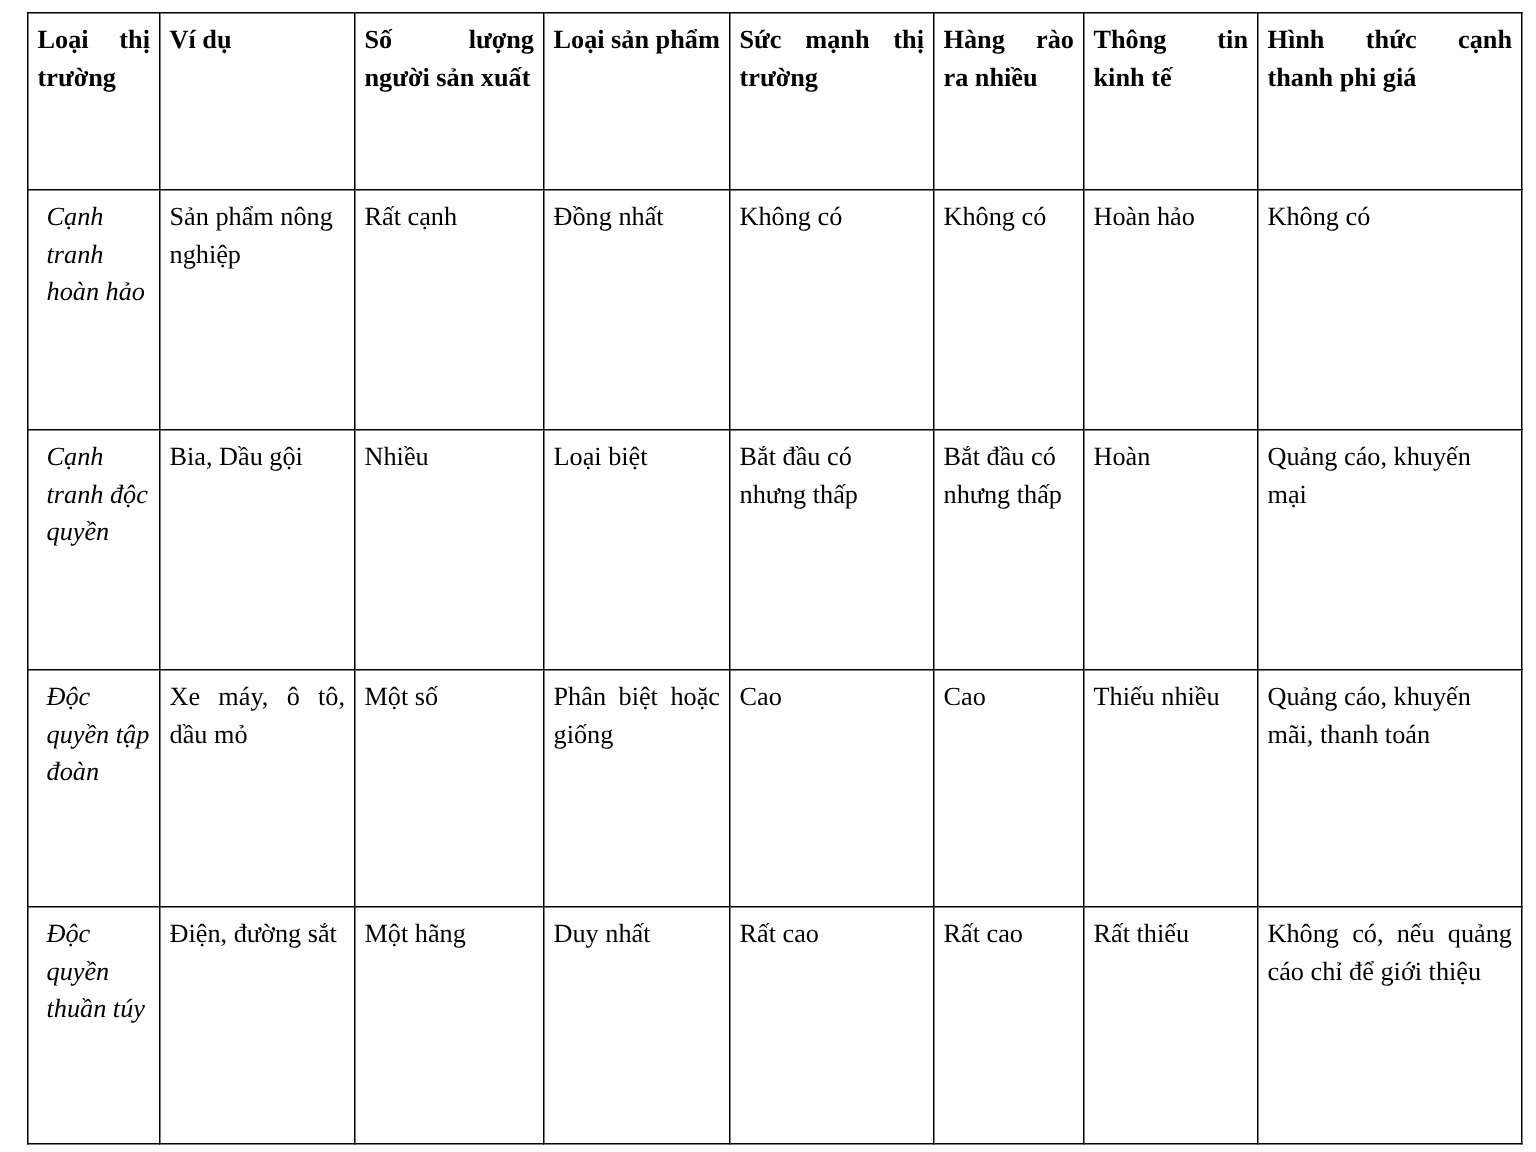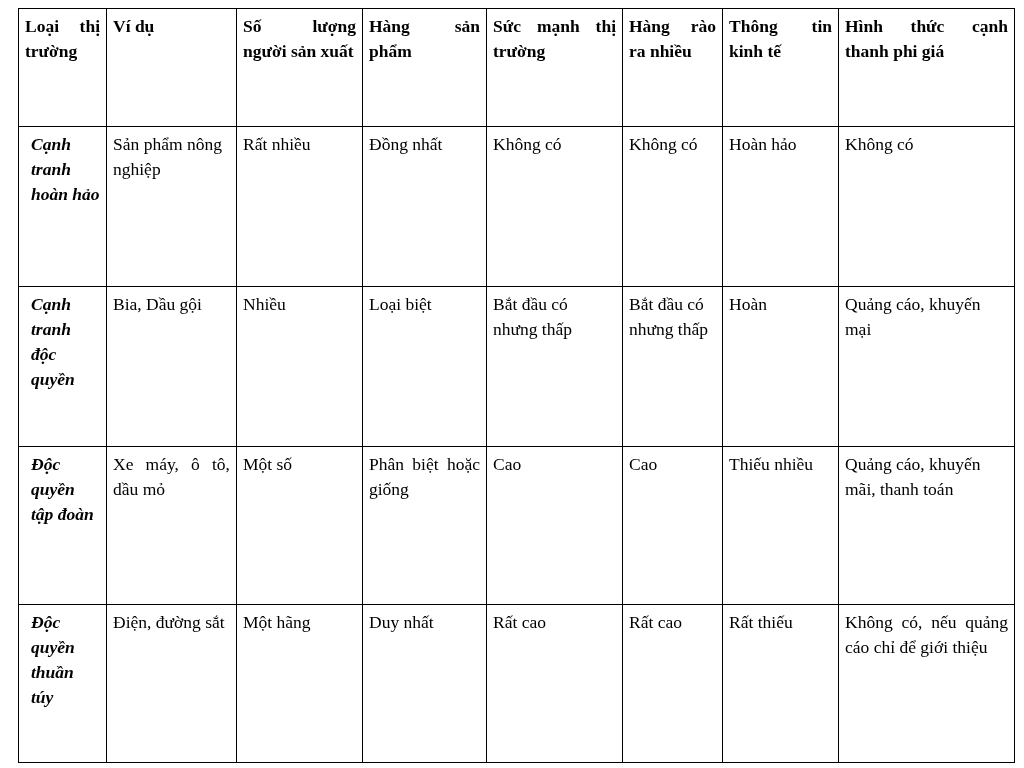--- a/index.html
+++ b/index.html
@@ -42,21 +42,21 @@
     font-size: 17.5px;
   }
   
   table.market-table th .hcell {
     text-align: justify;
     text-align-last: left;
     hyphens: none;
   }
   table.market-table td.rowhead {
     font-style: italic;
-    font-weight: bold;
+    font-weight: normal;
     padding-left: 12px;
   }
   table.market-table td .jcell {
     text-align: justify;
     text-align-last: left;
   }
   
   col.c0 { width: 88px; }
   col.c1 { width: 130px; }
   col.c2 { width: 126px; }
@@ -92,21 +92,21 @@
         <th>
             <div class="hcell">Loại thị trường</div>
           </th>
         <th>
             <div class="hcell">Ví dụ</div>
           </th>
         <th>
             <div class="hcell">Số lượng người sản xuất</div>
           </th>
         <th>
-            <div class="hcell">Hàng sản phẩm</div>
+            <div class="hcell">Loại sản phẩm</div>
           </th>
         <th>
             <div class="hcell">Sức mạnh thị trường</div>
           </th>
         <th>
             <div class="hcell">Hàng rào ra nhiều</div>
           </th>
         <th>
             <div class="hcell">Thông tin kinh tế</div>
           </th>
@@ -115,21 +115,21 @@
           </th>
       </tr>
     </thead>
     <tbody>
       <tr class="r0">
         <td class="rowhead">Cạnh tranh hoàn hảo</td>
         <td>
             <div>Sản phẩm nông nghiệp</div>
           </td>
         <td>
-            <div>Rất nhiều</div>
+            <div>Rất cạnh</div>
           </td>
         <td>
             <div>Đồng nhất</div>
           </td>
         <td>
             <div>Không có</div>
           </td>
         <td>
             <div>Không có</div>
           </td>

